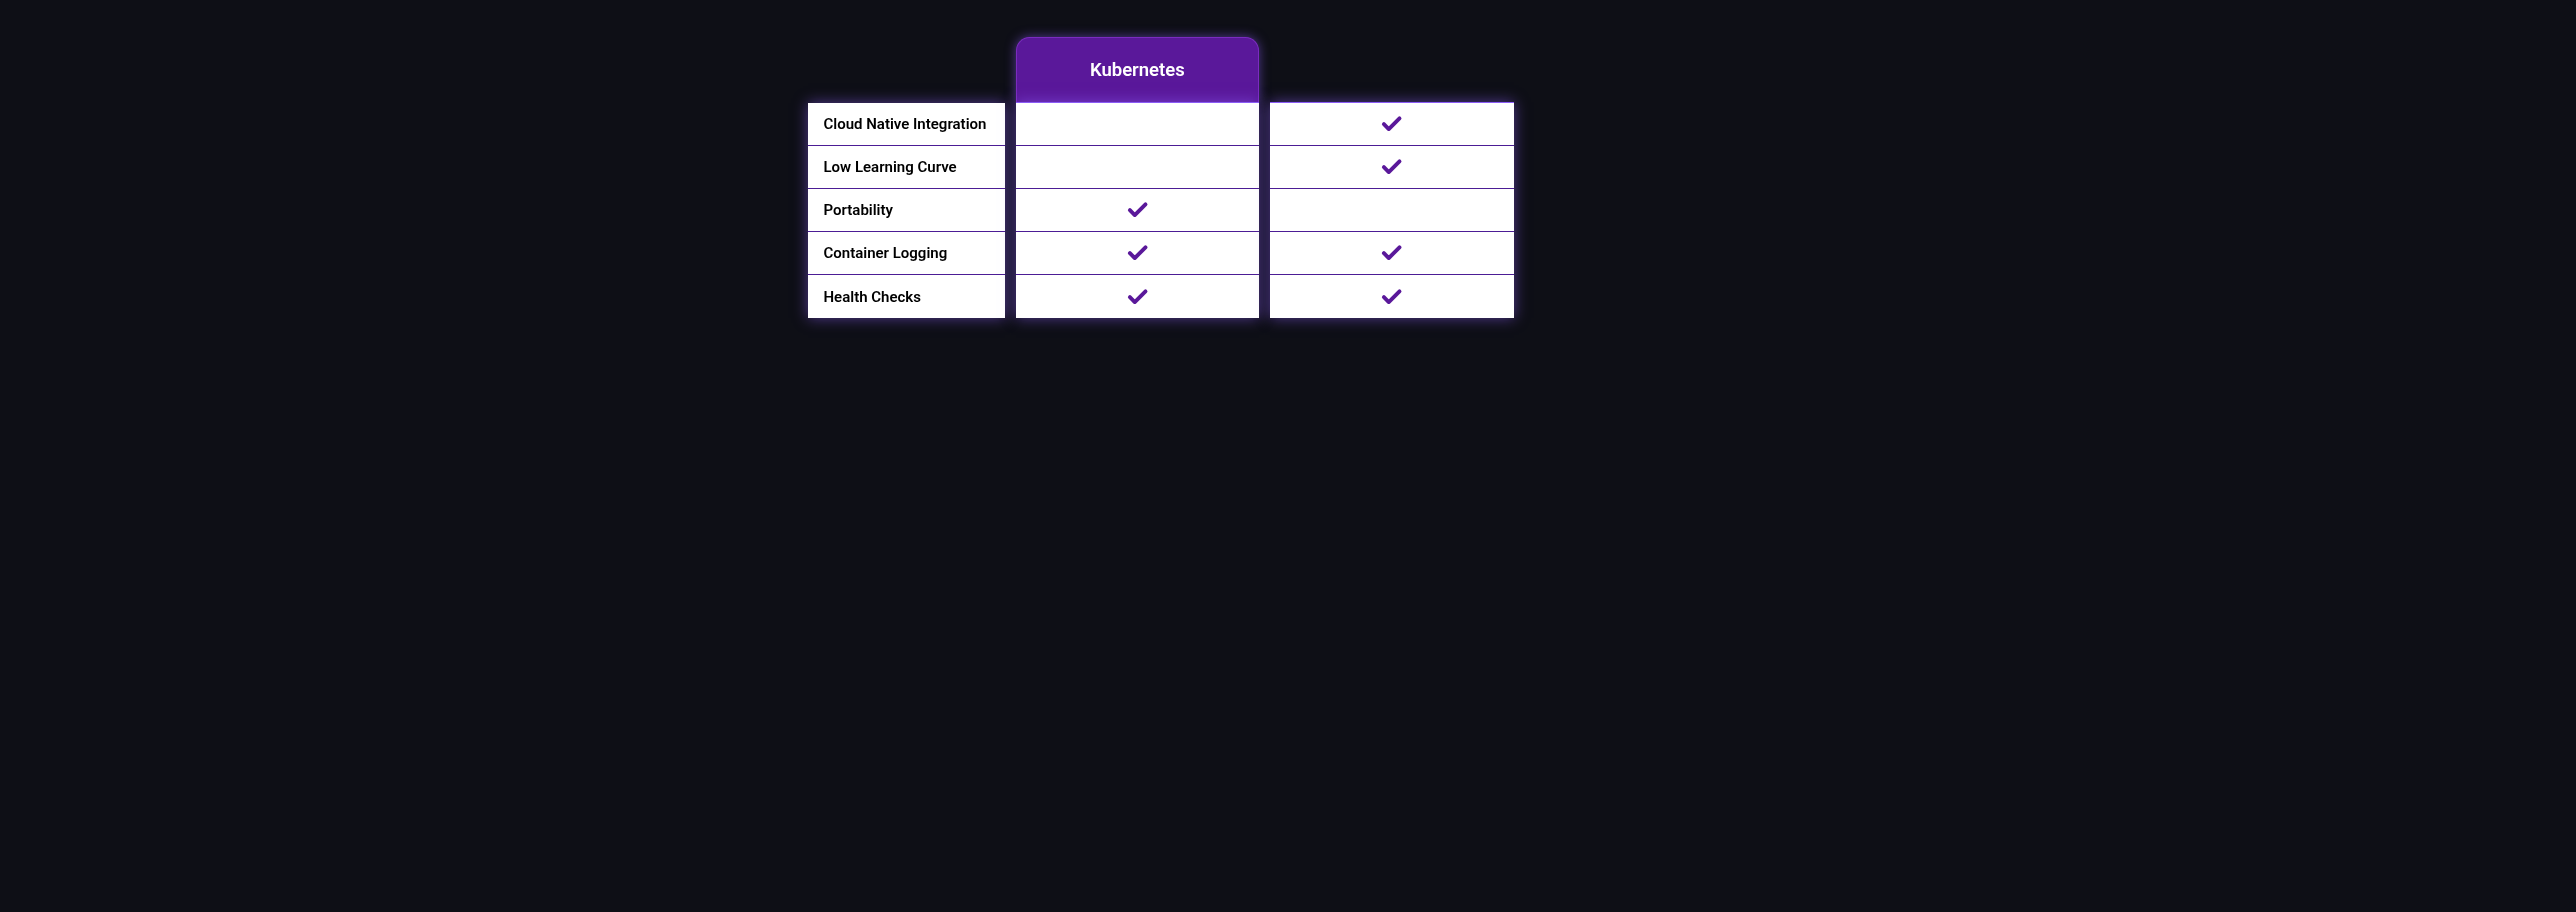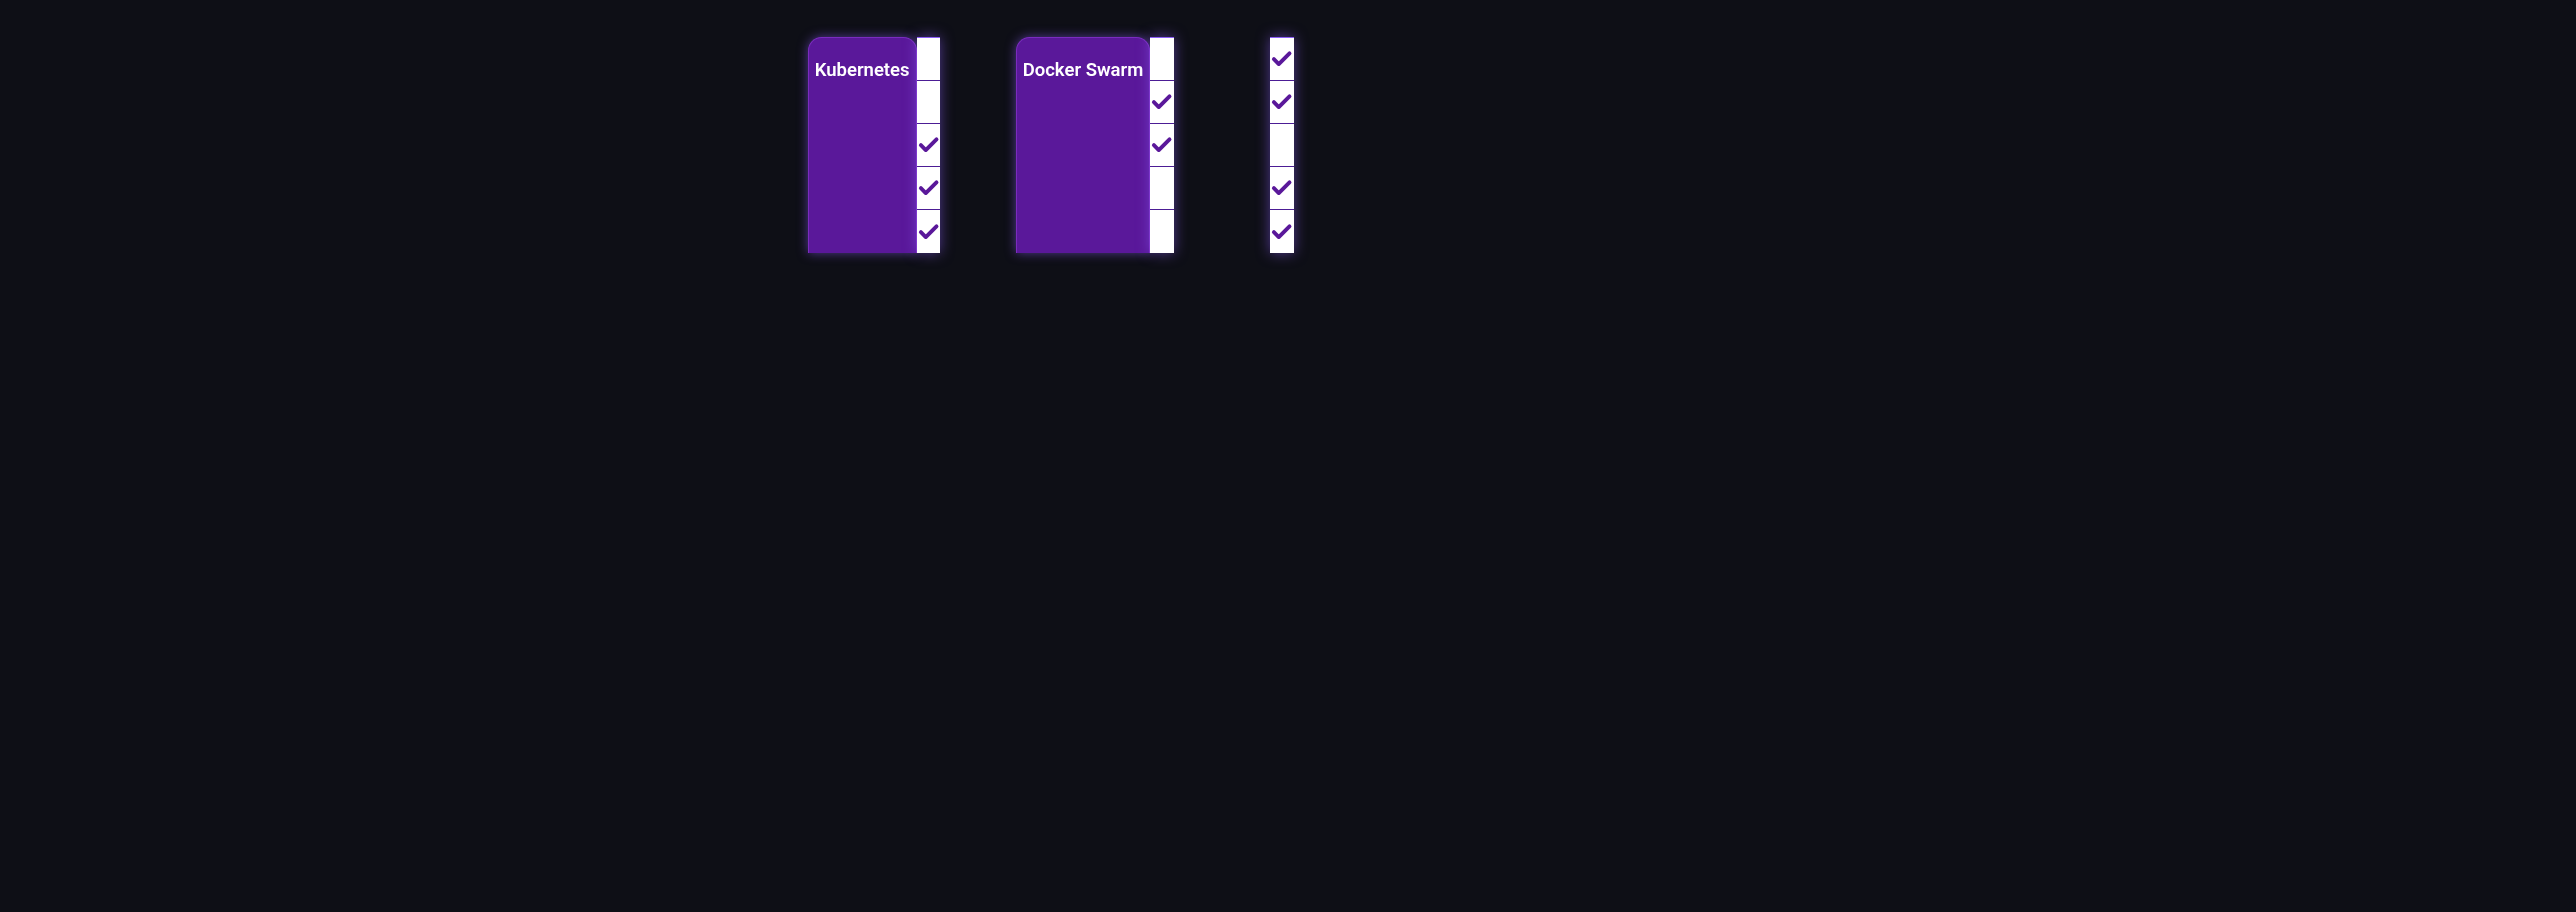--- a/index.html
+++ b/index.html
@@ -16,21 +16,21 @@
   html,body{margin:0;padding:0;background:var(--bg);font-family:-apple-system,BlinkMacSystemFont,"Segoe UI",Roboto,Helvetica,Arial,sans-serif;}
   body{padding:37px 12.3px 25px;}
   .comparison-table{
     display:grid;
     grid-template-columns:197px repeat(3,1fr);
     gap:11px;
     max-width:961px;
     margin:0 auto;
     align-items:end;
   }
-  .col{display:flex;}
+  .col{display:flex;flex-direction:column;}
   .col-header{
     background:var(--purple);
     border:1.2px solid var(--purple-border);
     border-bottom:none;
     border-radius:13.6px 13.6px 0 0;
     color:var(--white);
     font-size:18.5px;
     font-weight:600;
     text-align:center;
     padding:21px 6.2px;
@@ -57,20 +57,39 @@
   }
   .col-data .row{justify-content:center;}
   .check-icon svg{width:23.4px;height:23.4px;display:block;}
   .check-icon path{stroke:var(--purple);stroke-width:4;fill:none;stroke-linecap:round;stroke-linejoin:round;}
 </style>
 </head>
 <body>
 
 <div class="comparison-table">
 
+  <div class="col col-labels">
+    <div class="stack">
+      <div class="row">
+          <span>Cloud Native Integration</span>
+        </div>
+      <div class="row">
+          <span>Low Learning Curve</span>
+        </div>
+      <div class="row">
+          <span>Portability</span>
+        </div>
+      <div class="row">
+          <span>Container Logging</span>
+        </div>
+      <div class="row">
+          <span>Health Checks</span>
+        </div>
+    </div>
+  </div>
 
   <div class="col col-data">
     <div class="col-header"><span>Kubernetes</span></div>
     <div class="stack">
       <div class="row"></div>
       <div class="row"></div>
       <div class="row">
           <span class="check-icon">
             <svg viewBox="0 0 24 24">
               <path d="M4 12.5l5 5L20 6.5"></path>
@@ -87,42 +106,20 @@
       <div class="row">
           <span class="check-icon">
             <svg viewBox="0 0 24 24">
               <path d="M4 12.5l5 5L20 6.5"></path>
             </svg>
           </span>
         </div>
     </div>
   </div>
 
-  <div class="col col-data">
-    <div class="col-header"><span>Docker Swarm</span></div>
-    <div class="stack">
-      <div class="row"></div>
-      <div class="row">
-          <span class="check-icon">
-            <svg viewBox="0 0 24 24">
-              <path d="M4 12.5l5 5L20 6.5"></path>
-            </svg>
-          </span>
-        </div>
-      <div class="row">
-          <span class="check-icon">
-            <svg viewBox="0 0 24 24">
-              <path d="M4 12.5l5 5L20 6.5"></path>
-            </svg>
-          </span>
-        </div>
-      <div class="row"></div>
-      <div class="row"></div>
-    </div>
-  </div>
 
   <div class="col col-data">
     <div class="stack">
       <div class="row">
           <span class="check-icon">
             <svg viewBox="0 0 24 24">
               <path d="M4 12.5l5 5L20 6.5"></path>
             </svg>
           </span>
         </div>

